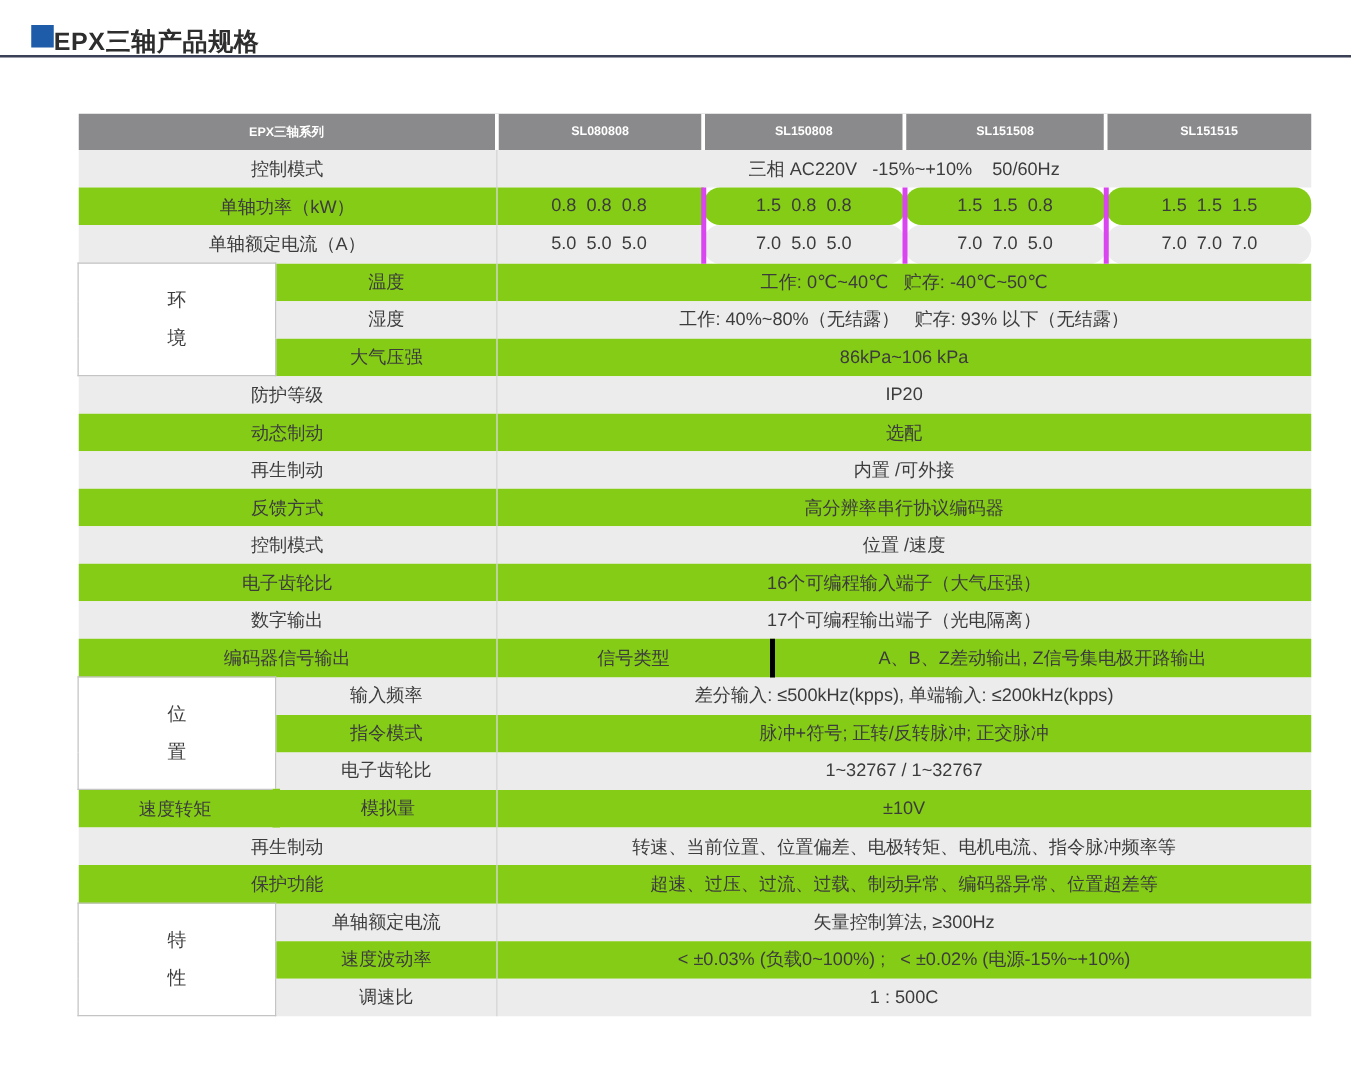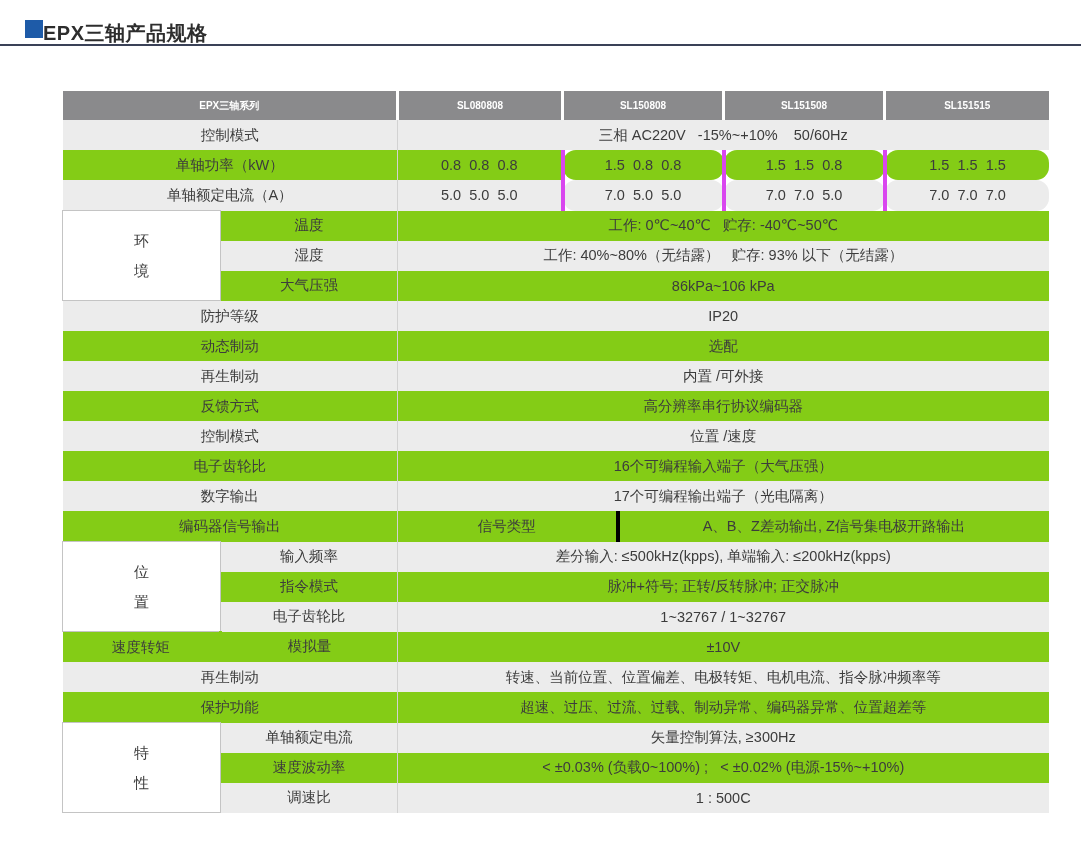--- a/index.html
+++ b/index.html
@@ -66,21 +66,21 @@
     vertical-align: middle;
     white-space: pre;
     background: #84cc16;
   }
   tr.stripe td { background: var(--stripe_gray, #ececec); }
   
   td.lbl  { border-right: 1px solid #d2d2d2; }
   
   td.sub  { border-right: 4px solid #000000; }
   
-  td.sub1 { border-right: 3px solid #84cc16; margin-top: 34px; }
+  td.sub1 { border-right: 6px solid #84cc16; margin-top: 34px; }
   
   td.grp {
     background: #ffffff !important;
     border: 1px solid #c4c4c4;
     white-space: pre-line;
     line-height: 30px;
     font-size: 15px;
   }
   
   td.bl { border-left: 4px solid #d946ef; border-radius: 13px; }

